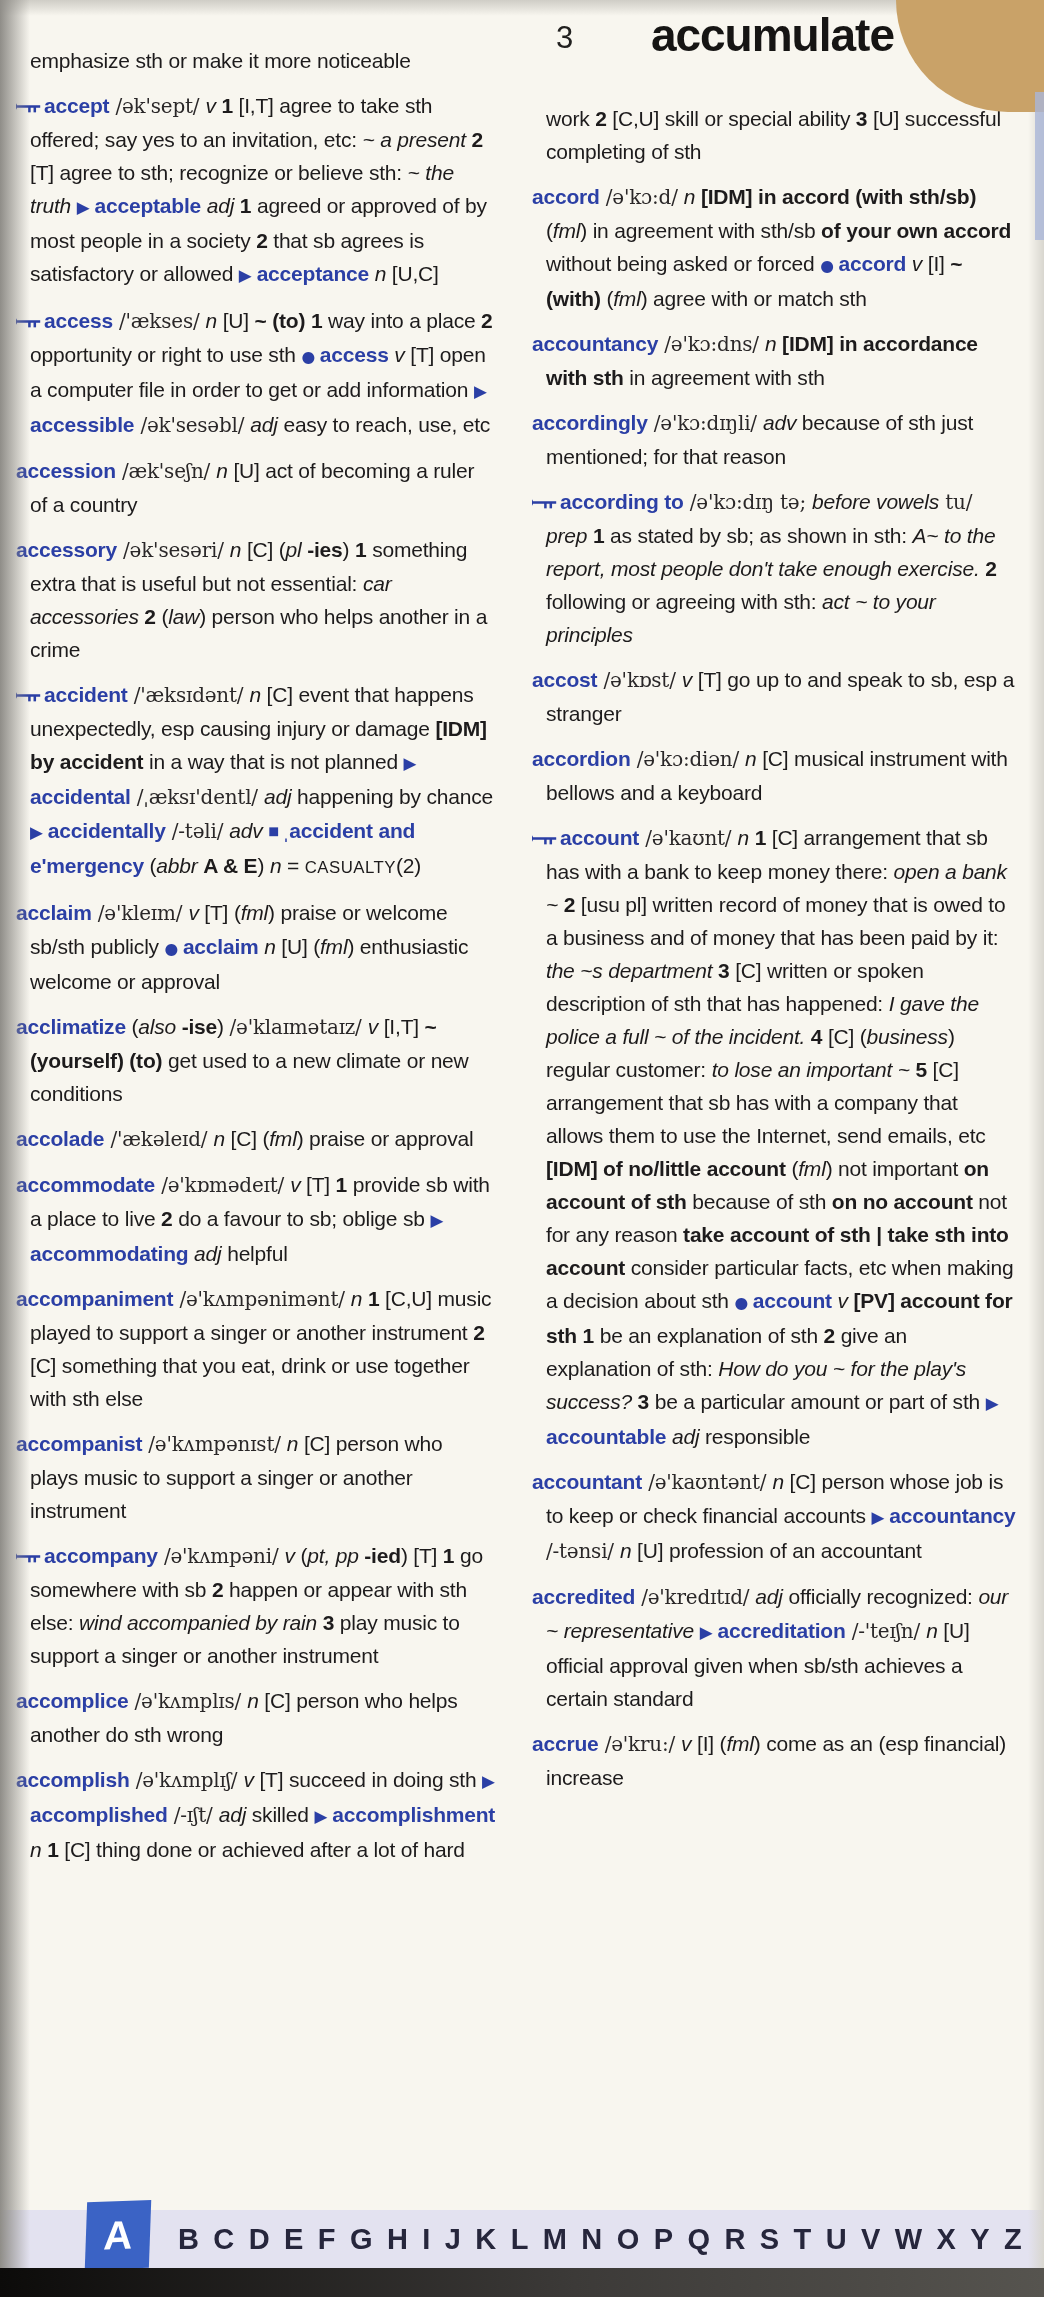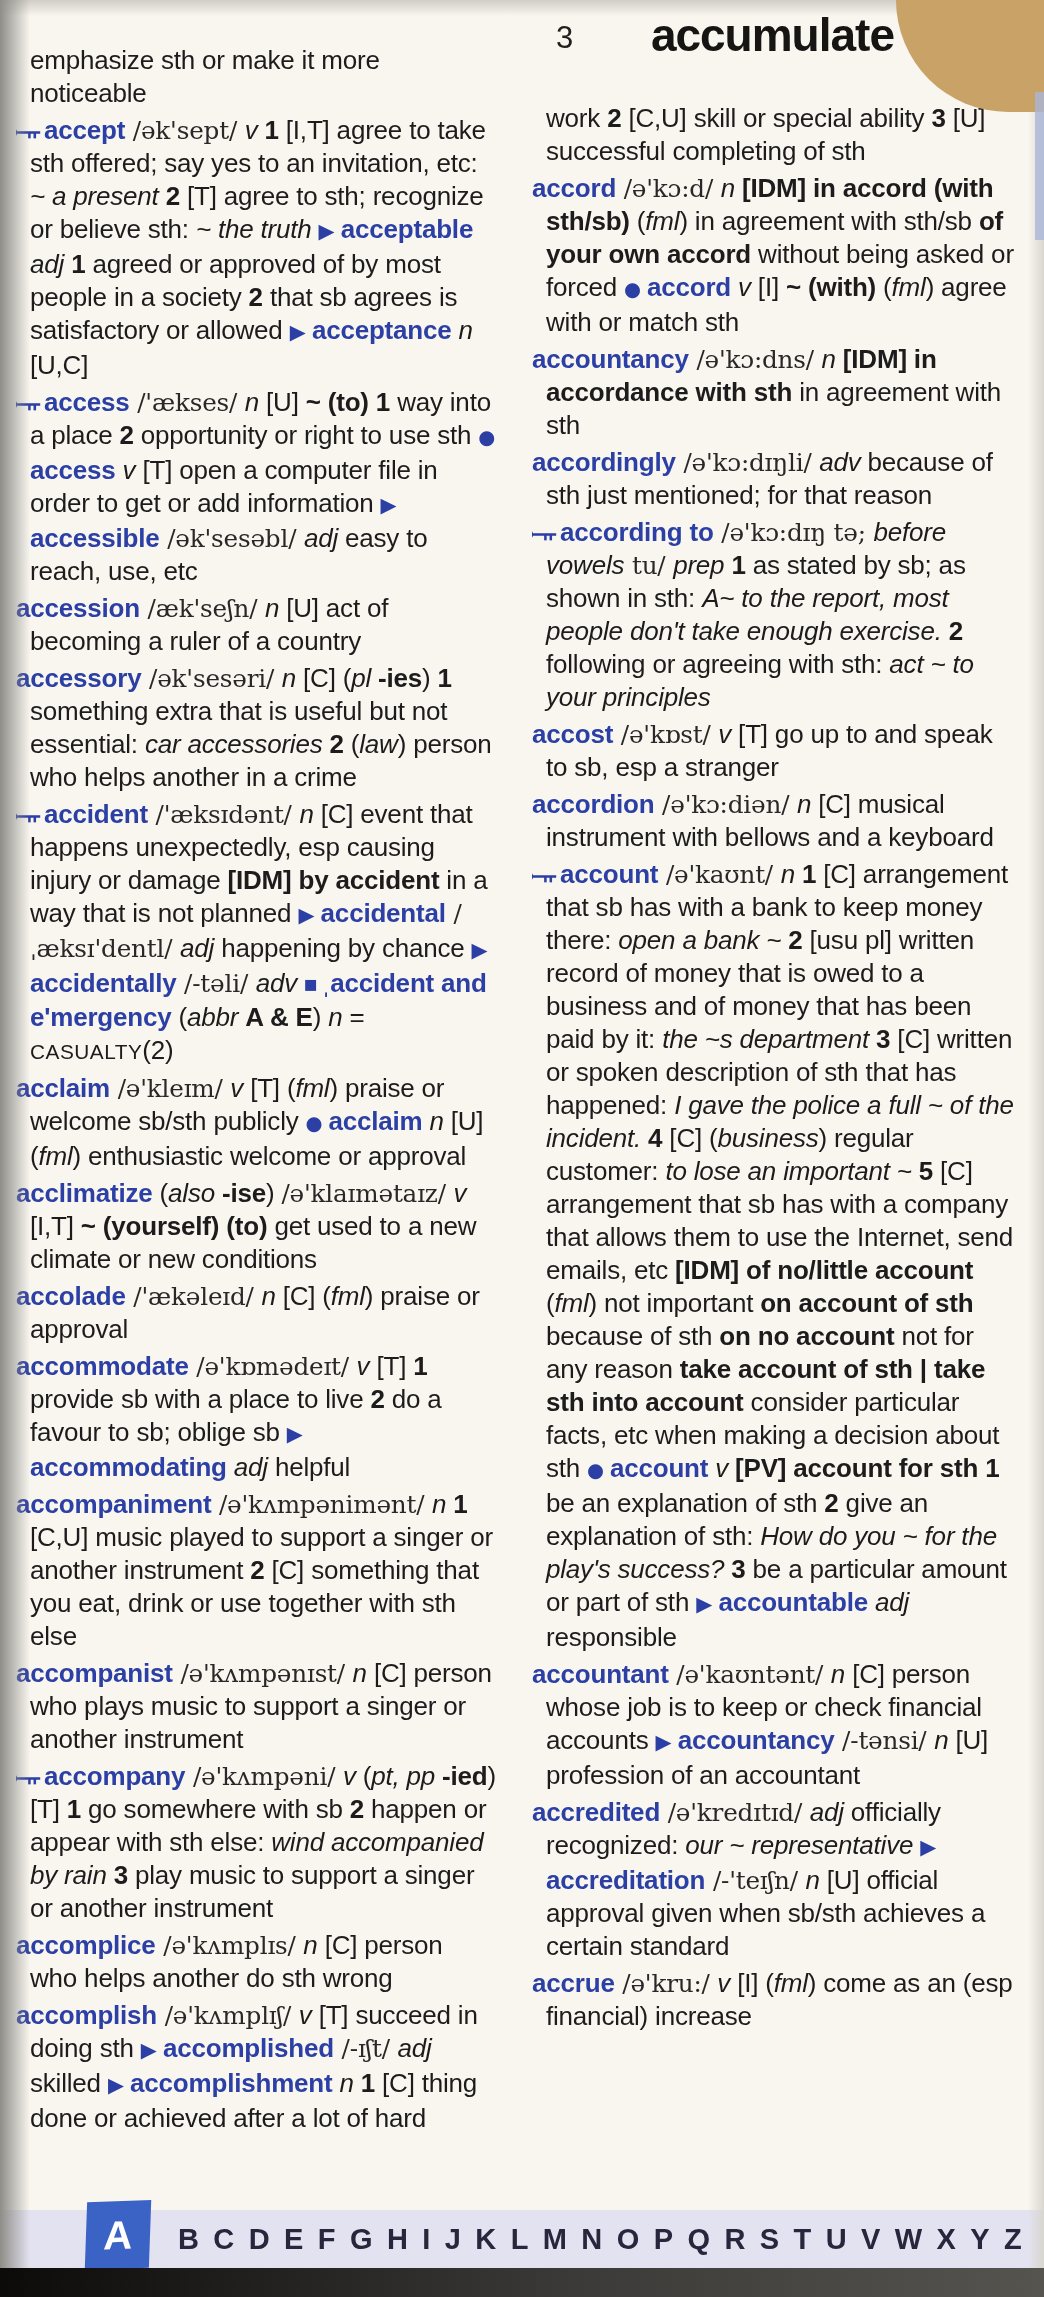--- a/index.html
+++ b/index.html
@@ -15,25 +15,25 @@
   .corner{position:absolute;top:0;right:0;width:148px;height:112px;
          background:var(--tan,#c9a268);border-bottom-left-radius:130px;z-index:6;}
   .edgeblue{position:absolute;right:0;top:92px;height:148px;width:9px;background:#aab6d8;opacity:.8;z-index:7;}
   .bottomband{position:absolute;left:0;right:0;bottom:0;height:29px;z-index:6;
          background:linear-gradient(to right,#0c0b0a,#3c3a38 55%,#56544f);}
   
   .pagenum{position:absolute;left:556px;top:20px;font-size:31px;color:#21201f;}
   .guideword{position:absolute;right:150px;top:8px;font-size:46px;font-weight:bold;
          letter-spacing:-1px;color:#161514;}
   
-  .col{position:absolute;font-size:26px;line-height:33px;letter-spacing:-0.2px;}
+  .col{position:absolute;font-size:21px;line-height:33px;letter-spacing:-0.2px;}
   #col-left{left:16px;top:44px;width:480px;height:2160px;overflow:hidden;}
   #col-right{left:532px;top:102px;width:484px;height:2102px;overflow:hidden;}
   .entry{margin:0 0 2px;padding-left:14px;text-indent:-14px;}
-  .entry:not(.cont){margin-top:4px;}
+  .entry:not(.cont){margin-top:12px;}
   .entry.keyed{text-indent:-24px;}
   .entry.cont{text-indent:0;margin-top:0;}
   .hw{color:var(--blue,#2b3fa5);font-weight:bold;}
   .pron{font-family:"DejaVu Serif",serif;font-size:0.95em;color:#2a2728;}
   .pos{font-style:italic;}
   .num{font-weight:bold;}
   .b{font-weight:bold;}
   .i{font-style:italic;}
   .sc{font-size:0.8em;letter-spacing:0.5px;}
   .tri,.dot,.sq{color:var(--blue,#2b3fa5);font-family:"DejaVu Sans",sans-serif;font-style:normal;}

